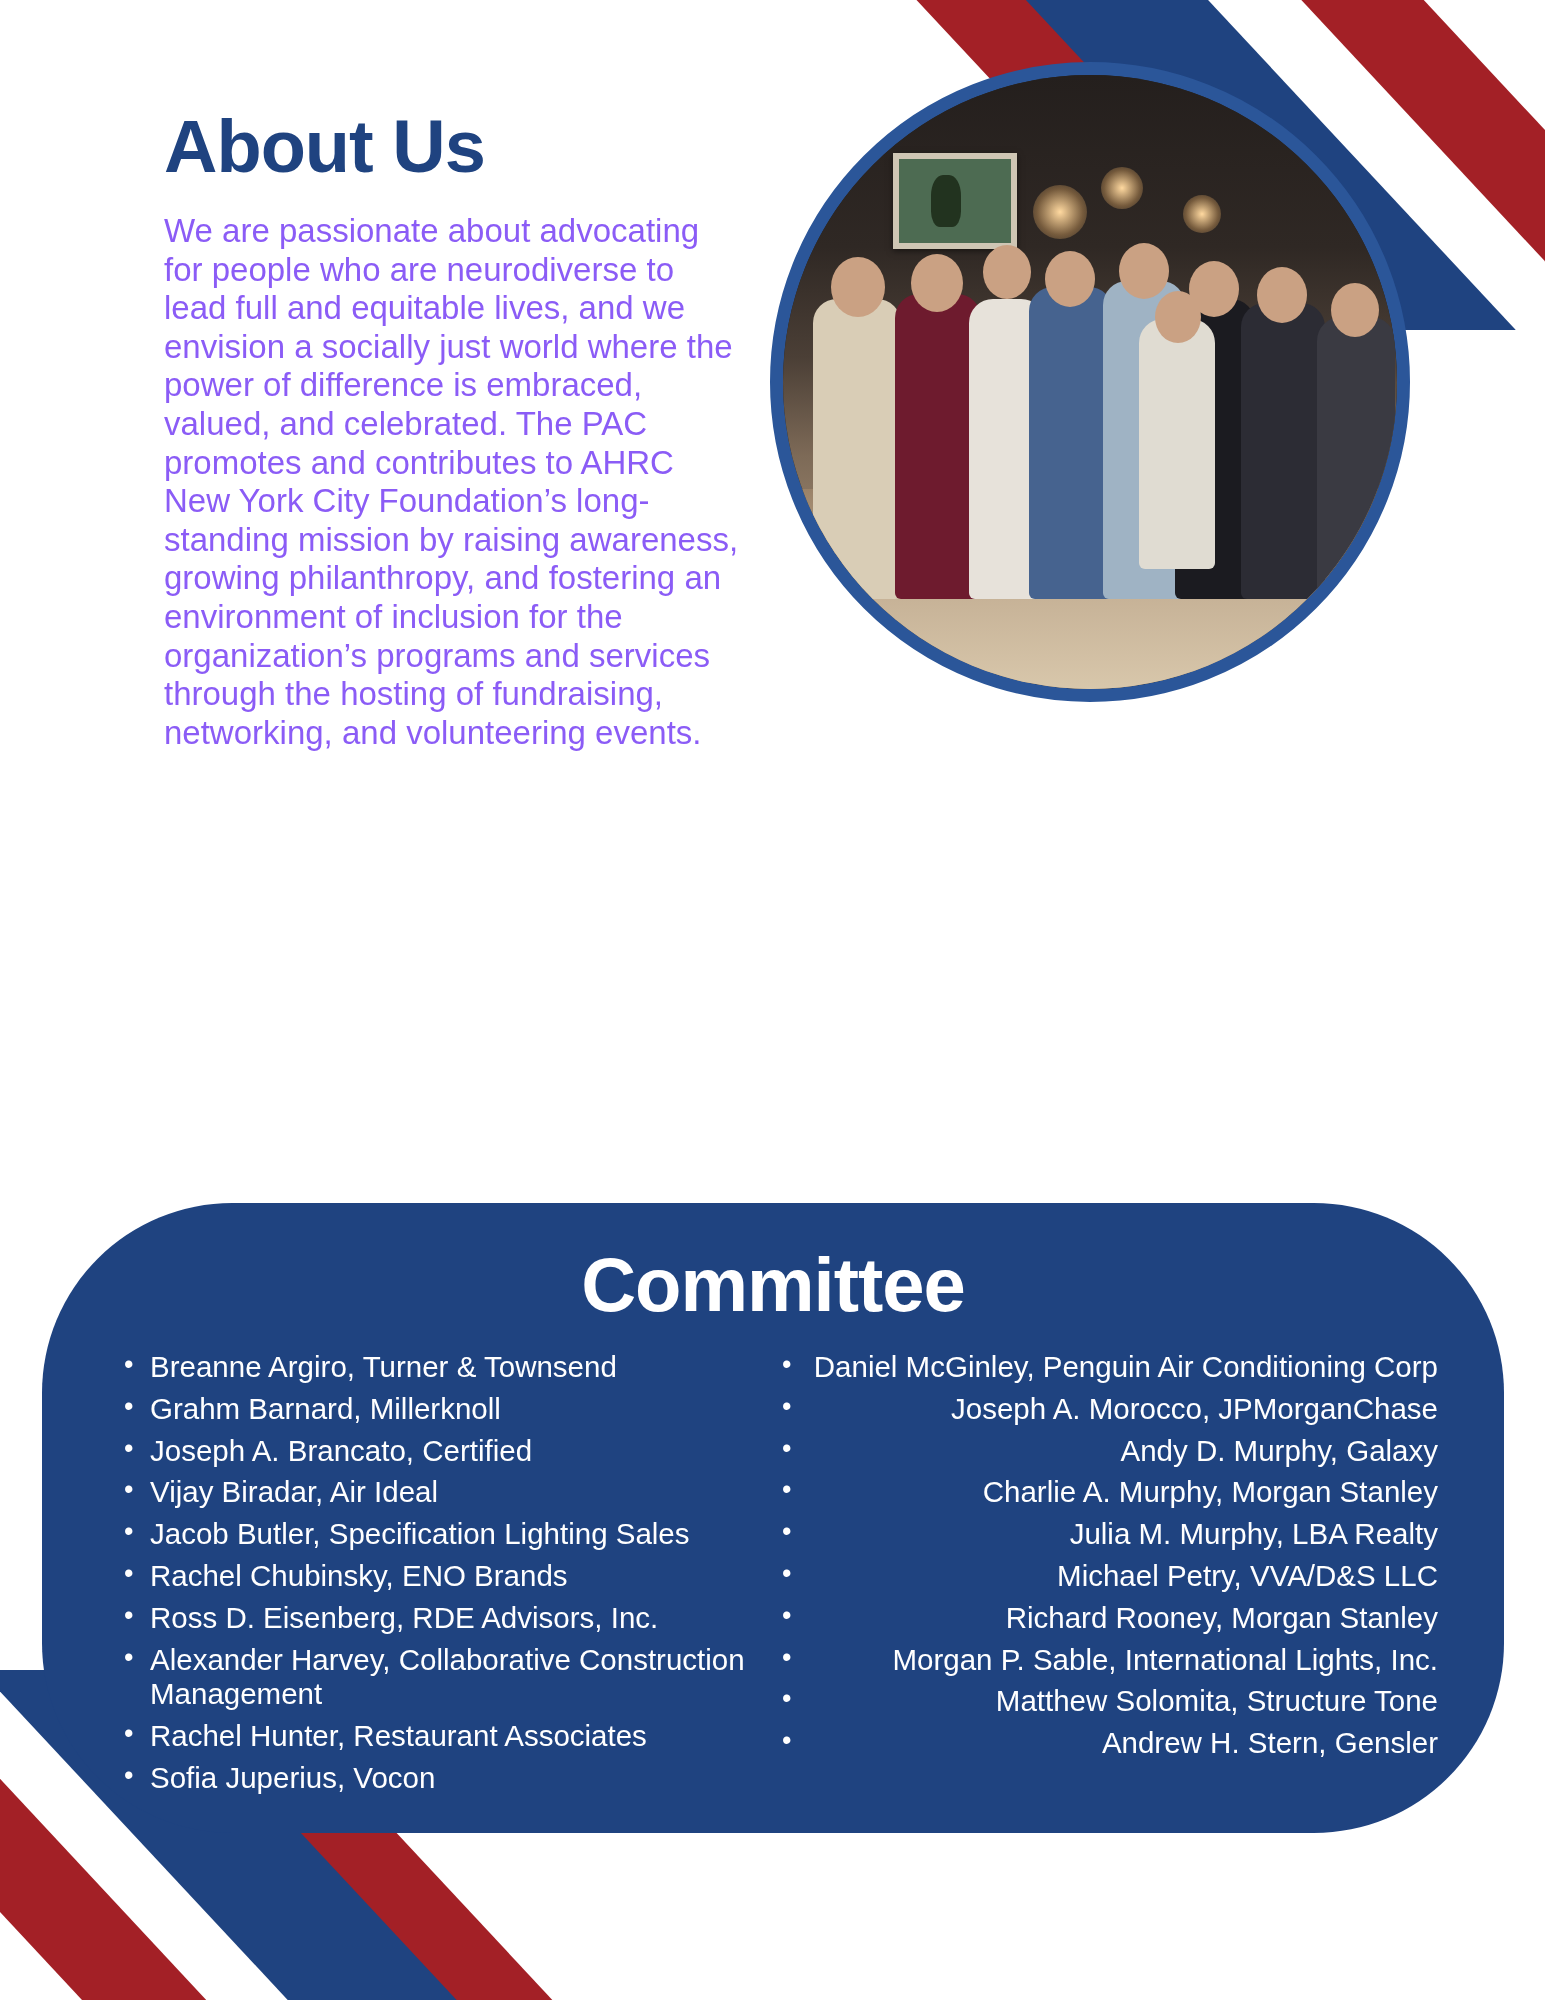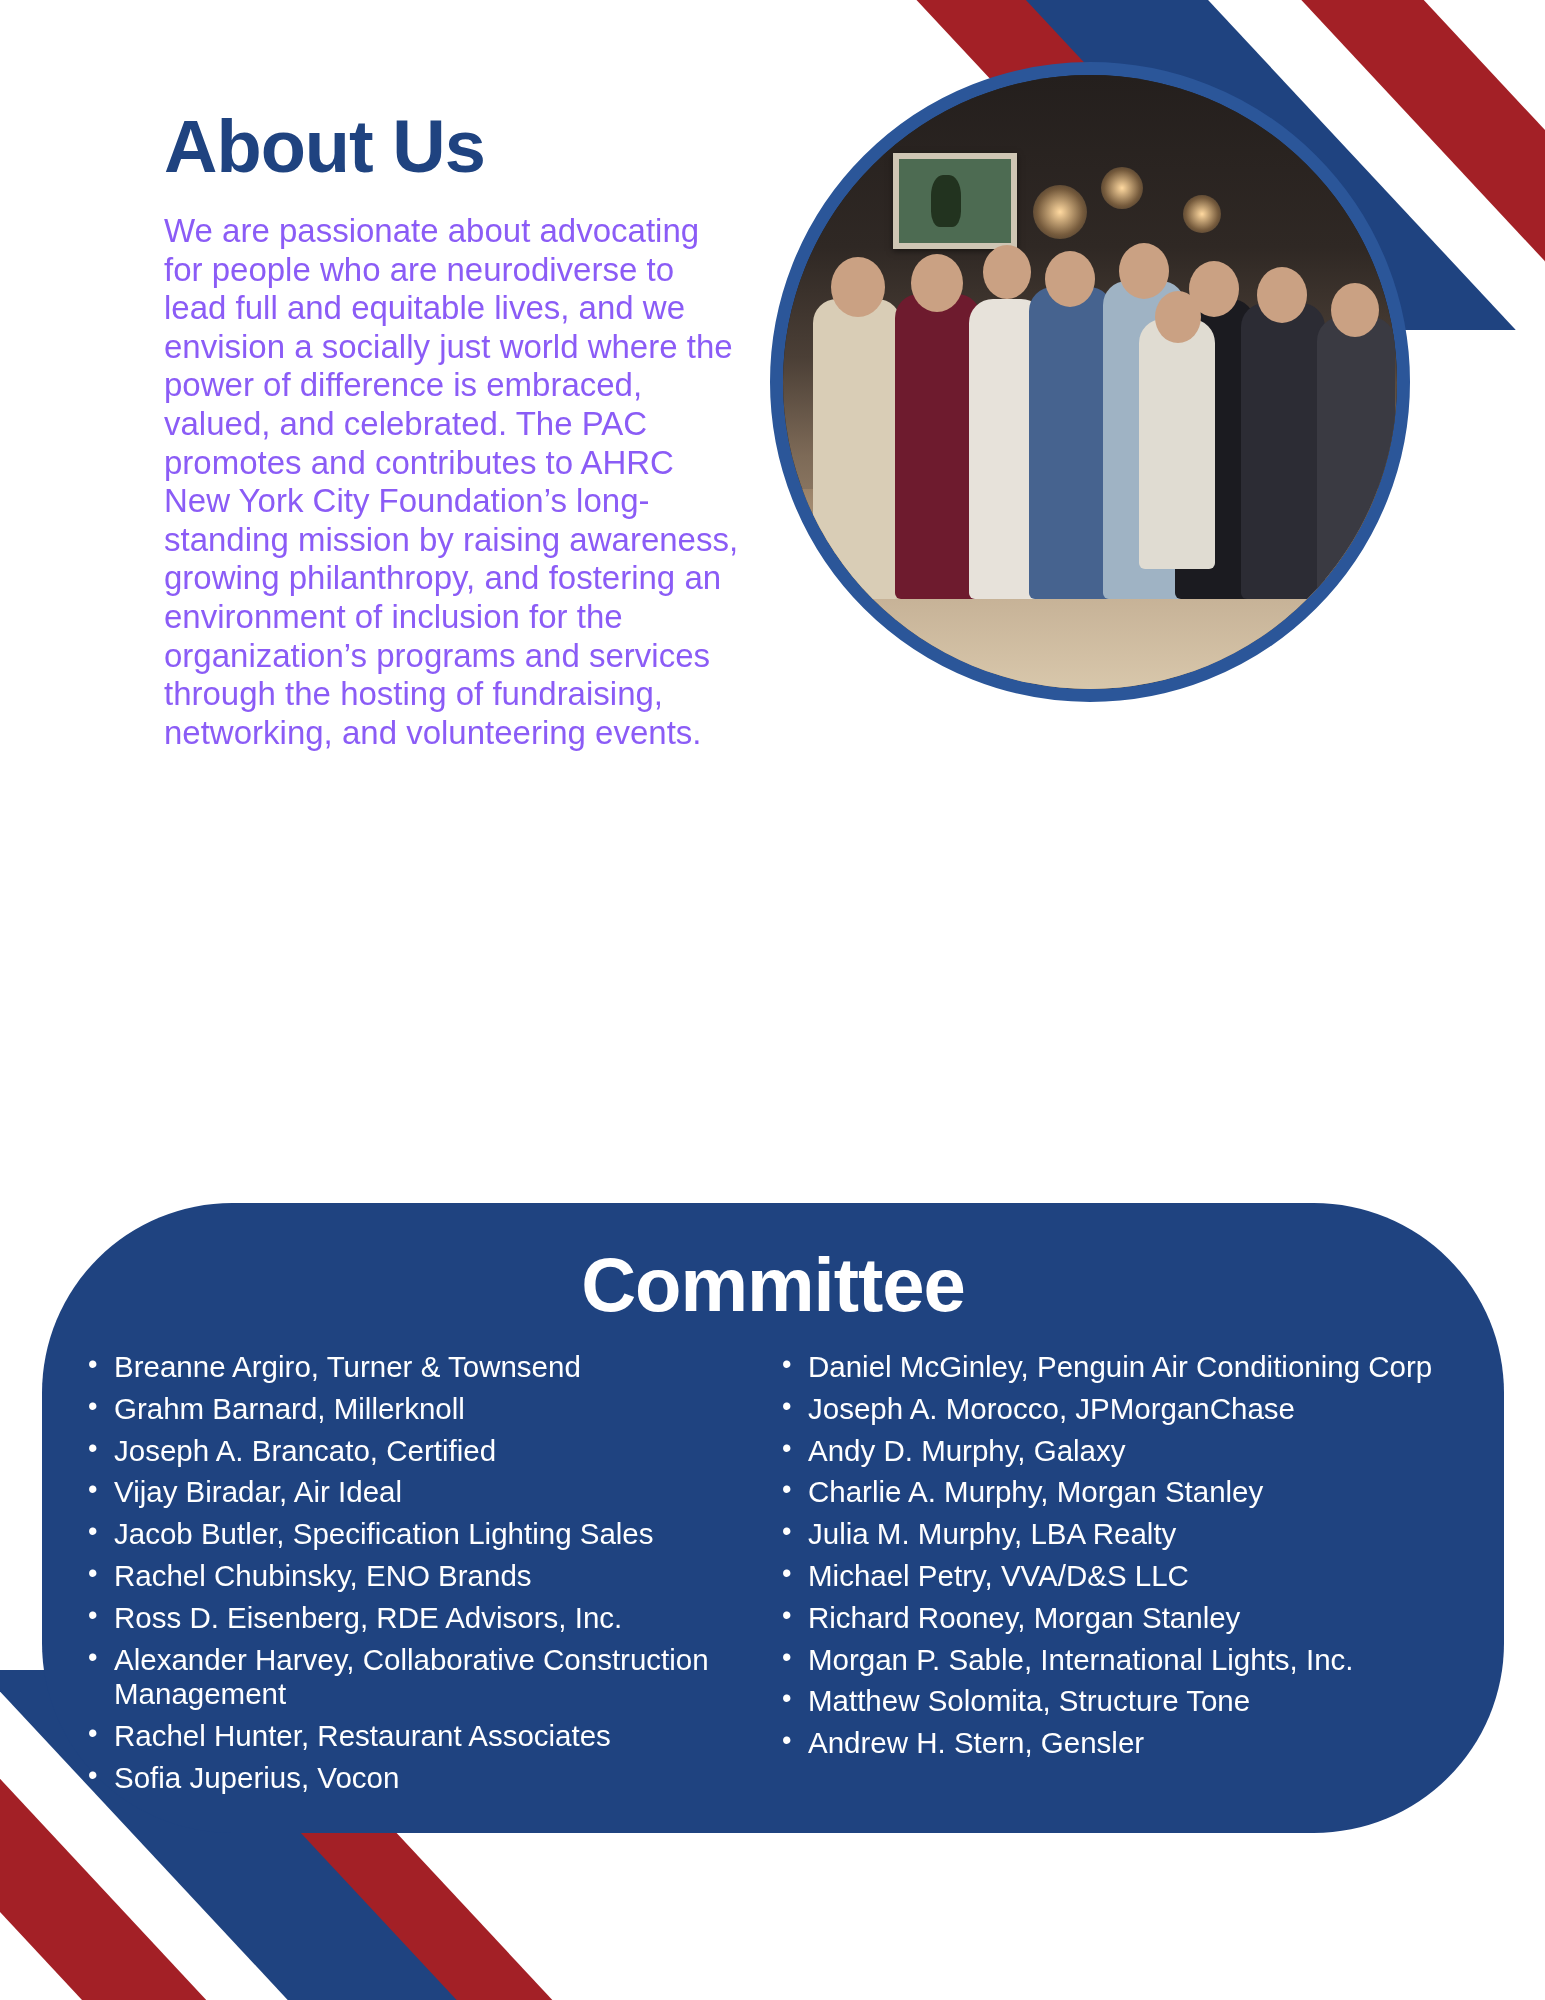--- a/index.html
+++ b/index.html
@@ -181,21 +181,21 @@
   .committee-title {
     text-align: center;
     color: #ffffff;
     font-size: 76px;
     font-weight: bold;
     margin: 38px 0 22px 0;
     letter-spacing: -1px;
   }
   .committee-cols {
     display: flex;
-    padding: 0 30px;
+    padding: 0 66px;
     gap: 10px;
   }
   .committee-col {
     flex: 1;
     padding: 0;
   }
   .committee-col ul {
     margin: 0;
     padding-left: 42px;
     list-style: none;
@@ -207,21 +207,21 @@
     margin-bottom: 7px;
     position: relative;
   }
   .committee-col li::before {
     content: "•";
     position: absolute;
     left: -26px;
     top: -1px;
     font-size: 27px;
   }
-  .col-right ul { padding-left: 30px; }
+  .col-right ul { padding-left: 30px; text-align: right; }
 </style>
 </head>
 <body>
 
 <div class="corner-deco tr-deco">
   <div class="band tr-red1"></div>
   <div class="band tr-white1"></div>
   <div class="band tr-blue1"></div>
   <div class="band tr-red2"></div>
 </div>

